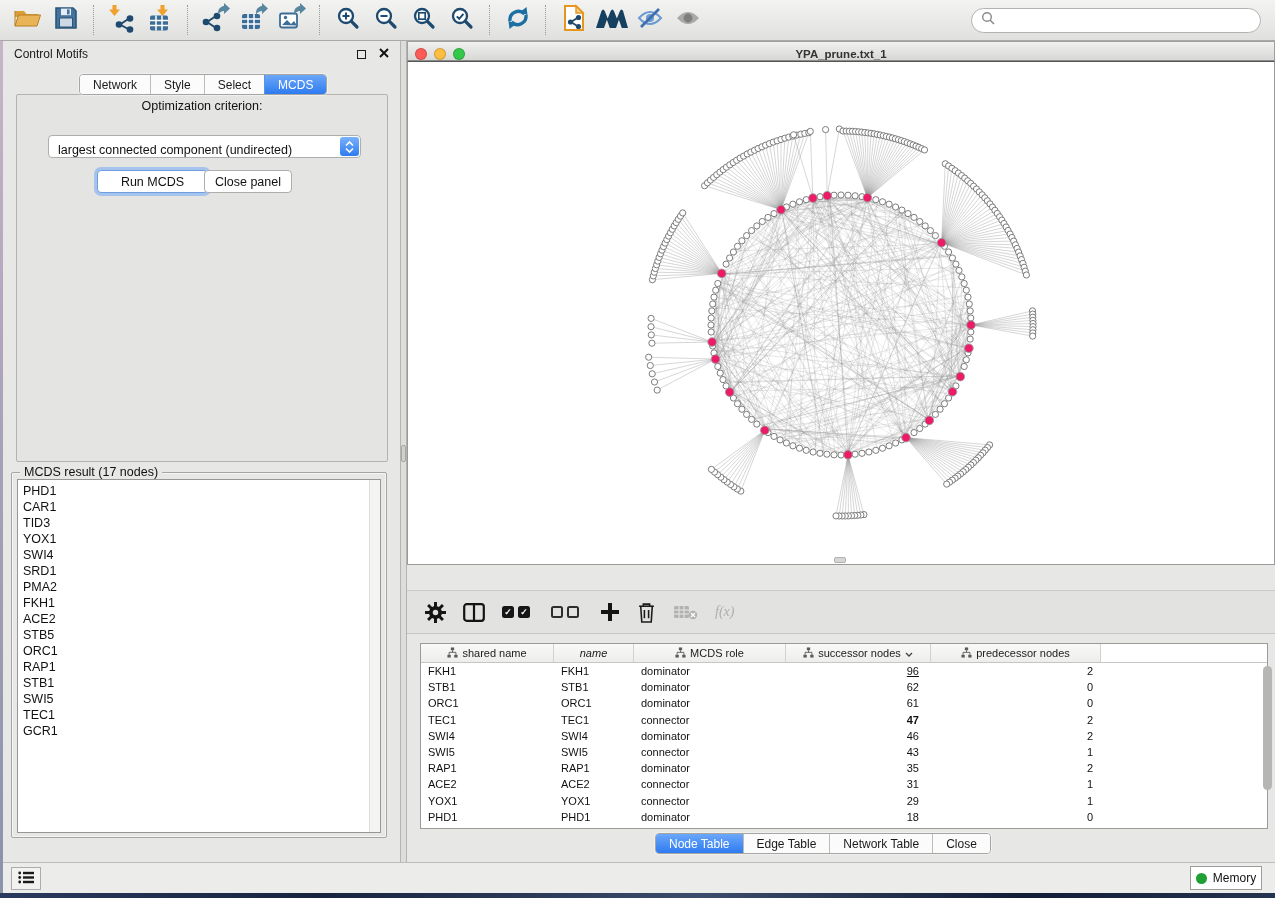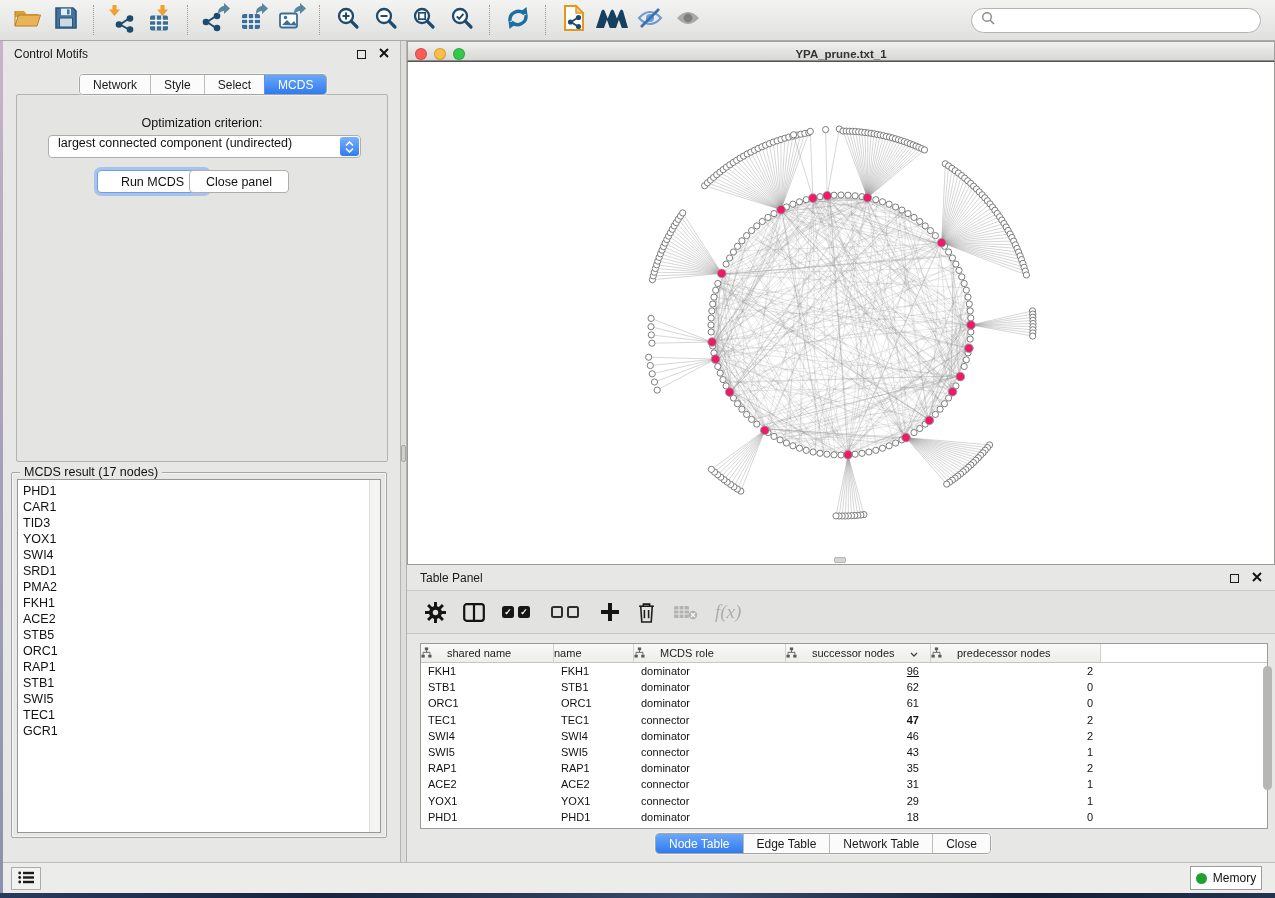--- a/index.html
+++ b/index.html
@@ -19,26 +19,26 @@
   .float-ico{width:9px;height:9px;border:1.5px solid #1a1a1a;display:inline-block}
 
   
   .cpanel{position:absolute;left:3px;top:41px;width:397px;height:821px;background:#e7e7e5}
   .seg-tabs{position:absolute;display:flex;border:1px solid #a5a5a3;border-radius:4px;overflow:hidden;background:#fbfbfb;height:21px;z-index:5;box-shadow:0 0 0 1px rgba(255,255,255,.4)}
   .ctl-tabs{left:76px;top:33px}
   .seg-tab{display:flex;align-items:center;justify-content:center;font-size:12px;color:#1a1a1a;padding:0 13px;border-left:1px solid #bcbcba;background:#fbfbfb;white-space:nowrap}
   .seg-tab:first-child{border-left:none}
   .seg-tab.active{background:linear-gradient(#6ba7f9,#2e7bf0);color:#fff;border-left-color:#5a94e0}
   .ctl-box{position:absolute;left:13px;top:53px;width:372px;height:368px;border:1px solid #b3b3b1;border-radius:2px;background:#e4e4e2}
-  .opt-label{position:absolute;top:21px;left:0;width:100%;text-align:center;font-size:12.5px;color:#111}
-  .dropdown{position:absolute;left:31px;top:40px;width:313px;height:23px;background:#fff;border:1px solid #aeaeac;border-radius:4px;display:flex;align-items:flex-start;font-size:12.5px;padding-left:9px;color:#111}
+  .opt-label{position:absolute;top:4px;left:0;width:100%;text-align:center;font-size:12.5px;color:#111}
+  .dropdown{position:absolute;left:31px;top:40px;width:313px;height:23px;background:#fff;border:1px solid #aeaeac;border-radius:4px;display:flex;align-items:flex-end;font-size:12.5px;padding-left:9px;color:#111}
   .dd-stepper{position:absolute;right:1px;top:1px;bottom:1px;width:19px;border-radius:3px;background:linear-gradient(#7ab2fa,#2e7bf0);display:flex;align-items:center;justify-content:center}
   .btn{height:23px;border:1px solid #aeaeac;border-radius:4px;background:#fff;font-size:12.5px;display:flex;align-items:center;justify-content:center;color:#111;position:absolute}
   .run-btn{left:80px;top:75px;width:111px;border-color:#6f9fe0;box-shadow:0 0 0 3px rgba(115,168,248,.55)}
-  .cancel-btn{left:172px;top:75px;width:100px}
+  .cancel-btn{left:187px;top:75px;width:88px}
   .group-box{position:absolute;left:8px;top:424px;width:376px;height:373px}
   .gb-border{position:absolute;left:0;right:0;top:7px;bottom:0;border:1px solid #a5a5a3;border-radius:2px;box-shadow:inset 0 0 0 1px rgba(255,255,255,.6)}
   .gb-legend{position:absolute;left:9px;top:0;background:#e7e7e5;padding:0 4px;font-size:12.5px;color:#111;z-index:2}
   .gb-list{position:absolute;left:6px;top:14px;right:6px;bottom:5px;background:#fff;border:1px solid #979795;overflow:hidden;padding-top:3px}
   .mcds-item{font-size:12.5px;color:#111;line-height:16px;padding-left:5px}
   .gb-scroll{position:absolute;top:15px;bottom:6px;right:7px;width:11px;background:#f4f4f3;border-left:1px solid #ddddda}
 
   
   .vsplit{position:absolute;left:400px;top:41px;width:7px;height:821px;background:#dedddb;border-left:1px solid #b3b3b1;border-right:1px solid #b3b3b1}
   .vsplit-handle{position:absolute;left:0px;top:404px;width:5px;height:17px;background:#cfcfcd;border:1px solid #a6a6a4;border-radius:2px}
@@ -53,24 +53,24 @@
   .net-splitter-dot{position:absolute;left:427px;bottom:2px;width:12px;height:6px;background:#d6d6d4;border:1px solid #b2b2b0;border-radius:2px}
 
   
   .tpanel{position:absolute;left:407px;top:565px;width:868px;height:297px;background:#e7e7e5}
   .tp-toolbar{position:absolute;left:0;top:25px;width:100%;height:44px;background:#e2e2e0;border-top:1px solid #cacac8;border-bottom:1px solid #c6c6c4;display:flex;align-items:center;padding:0 18px;gap:17px}
   .tp-ico{display:flex;align-items:center;justify-content:center}
   .cbpair{display:flex;align-items:center}
   .cb{width:12px;height:12px;border-radius:2.5px;display:inline-flex;align-items:center;justify-content:center;margin-right:4px}
   .cb.checked{background:#161616;color:#fff;font-size:9px;font-weight:bold}
   .cb.empty{border:2px solid #2e2e2e;background:transparent}
-  .fx{font-family:"Liberation Serif",serif;font-style:italic;font-size:19px;color:#aeaeac}
+  .fx{font-family:"Liberation Serif",serif;font-style:italic;font-size:14px;color:#aeaeac}
   .table-wrap{position:absolute;left:13px;top:78px;width:848px;height:186px;background:#fff;border:1px solid #9a9a98;overflow:hidden}
   .thead{display:flex;height:19px;background:linear-gradient(#f9f9f8,#ededeb);border-bottom:1px solid #c6c6c4}
-  .th{display:flex;align-items:center;gap:15px;font-size:11px;color:#1c1c1c;border-right:1px solid #d2d2d0;flex:0 0 auto}
+  .th{display:flex;align-items:center;justify-content:center;gap:4px;font-size:11px;color:#1c1c1c;border-right:1px solid #d2d2d0;flex:0 0 auto}
   .th-fill{flex:1;background:#fff}
   .trow{display:flex;height:16.2px;align-items:center}
   .td{font-size:11px;color:#111;overflow:hidden;white-space:nowrap;flex:0 0 auto}
   .td.l{padding-left:7px;text-align:left}
   .td.r{text-align:right}
   .t-scroll{position:absolute;right:3px;top:101px;width:9px;height:124px;background:#b6b6b4;border-radius:5px}
   .tp-tabs{left:248px;top:268px}
 
   
   .statusbar{position:absolute;left:0;top:862px;width:1275px;height:31px;background:#ececea;border-top:1px solid #bdbdbb}
@@ -1174,29 +1174,20 @@
             <circle cx="404.9" cy="136.1" r="4.3" fill="#ed1a68" stroke="#9a9a9a" stroke-width="0.9"></circle>
             <circle cx="419.2" cy="133.7" r="4.3" fill="#ed1a68" stroke="#9a9a9a" stroke-width="0.9"></circle>
             <circle cx="459.4" cy="135.7" r="4.3" fill="#ed1a68" stroke="#9a9a9a" stroke-width="0.9"></circle>
             <circle cx="533.6" cy="180.7" r="4.3" fill="#ed1a68" stroke="#9a9a9a" stroke-width="0.9"></circle>
           </g>
         </svg></div>
     <div class="net-splitter-dot"></div>
   </div>
 
   <div class="tpanel">
-    <div class="panel-titlebar" style="padding:0 13px">
-      <span>Table Panel</span>
-      <span class="pt-icons">
-        <span class="float-ico"></span>
-        <span><svg width="10" height="10" viewBox="0 0 10 10">
-              <path d="M1 1l8 8M9 1l-8 8" stroke="#111" stroke-width="1.9"></path>
-            </svg></span>
-      </span>
-    </div>
     <div class="tp-toolbar">
       <span class="tp-ico">
           <svg width="21" height="21" viewBox="0 0 20 20">
             <g fill="#141414">
               <rect x="8.6" y="0" width="2.8" height="20"></rect>
               <rect x="8.6" y="0" width="2.8" height="20" transform="rotate(45 10 10)"></rect>
               <rect x="8.6" y="0" width="2.8" height="20" transform="rotate(90 10 10)"></rect>
               <rect x="8.6" y="0" width="2.8" height="20" transform="rotate(135 10 10)"></rect>
               <circle cx="10" cy="10" r="6.2"></circle>
             </g>
@@ -1253,21 +1244,21 @@
             <span><svg width="11" height="11" viewBox="0 0 12 12">
                 <g fill="#5a5a58">
                   <rect x="4.2" y="0.5" width="3.6" height="3"></rect>
                   <rect x="0.5" y="8.5" width="3.6" height="3"></rect>
                   <rect x="7.9" y="8.5" width="3.6" height="3"></rect>
                 </g>
                 <path d="M6 3.5v2.3M2.3 8.5V5.8h7.4v2.7" fill="none" stroke="#5a5a58" stroke-width="1"></path>
               </svg></span>
             <span>shared name</span>
           </div>
-          <div class="th" style="width: 80px;">
+          <div class="th" style="width: 80px; font-style: italic;">
             <span>name</span>
           </div>
           <div class="th" style="width: 152px;">
             <span><svg width="11" height="11" viewBox="0 0 12 12">
                 <g fill="#5a5a58">
                   <rect x="4.2" y="0.5" width="3.6" height="3"></rect>
                   <rect x="0.5" y="8.5" width="3.6" height="3"></rect>
                   <rect x="7.9" y="8.5" width="3.6" height="3"></rect>
                 </g>
                 <path d="M6 3.5v2.3M2.3 8.5V5.8h7.4v2.7" fill="none" stroke="#5a5a58" stroke-width="1"></path>

